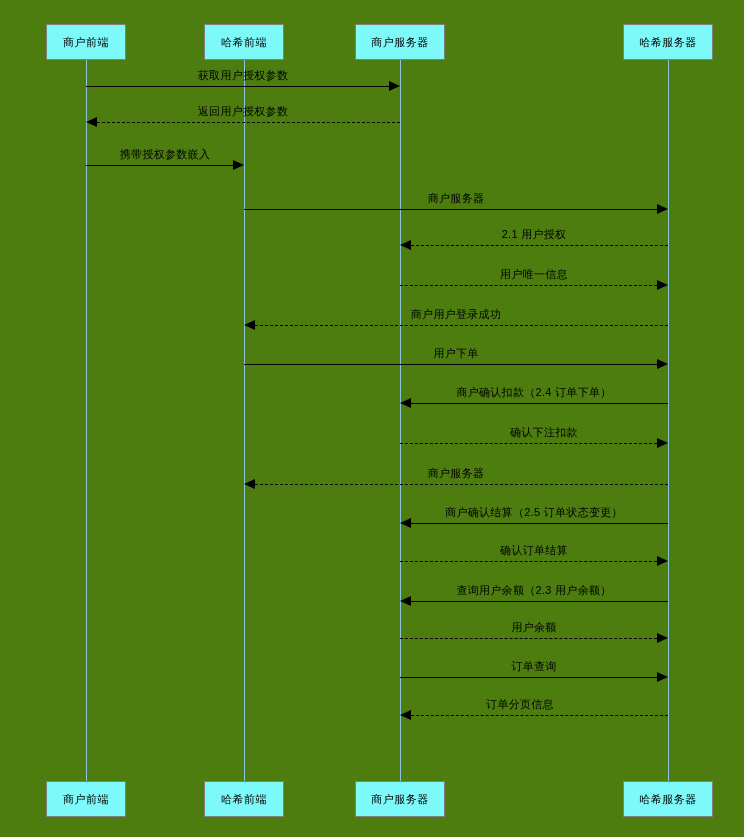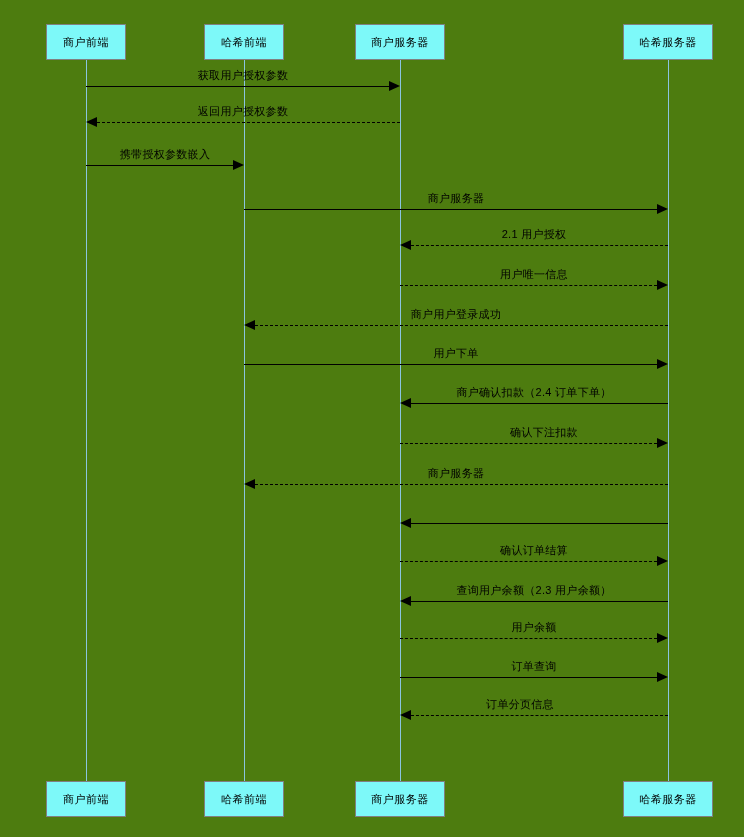--- a/index.html
+++ b/index.html
@@ -128,20 +128,21 @@
     <div class="arrow-head left" style="top: 398px; left: 400px;"></div>
     <div class="msg-label" style="left: 534px; top: 385px;">商户确认扣款（2.4 订单下单）</div>
     <div class="msg-line dashed" style="top: 443px; left: 400px; width: 257px;"></div>
     <div class="arrow-head right" style="top: 438px; left: 657px;"></div>
     <div class="msg-label" style="left: 544px; top: 425px;">确认下注扣款</div>
     <div class="msg-line dashed" style="top: 484px; left: 255px; width: 413px;"></div>
     <div class="arrow-head left" style="top: 479px; left: 244px;"></div>
     <div class="msg-label" style="left: 456px; top: 466px;">商户服务器</div>
     <div class="msg-line" style="top: 523px; left: 411px; width: 257px;"></div>
     <div class="arrow-head left" style="top: 518px; left: 400px;"></div>
+    <div class="msg-label" style="left: 534px; top: 505px;">商户确认结算（2.5 订单状态变更）</div>
     <div class="msg-line dashed" style="top: 561px; left: 400px; width: 257px;"></div>
     <div class="arrow-head right" style="top: 556px; left: 657px;"></div>
     <div class="msg-label" style="left: 534px; top: 543px; text-align: right;">确认订单结算</div>
     <div class="msg-line" style="top: 601px; left: 411px; width: 257px;"></div>
     <div class="arrow-head left" style="top: 596px; left: 400px;"></div>
     <div class="msg-label" style="left: 534px; top: 583px;">查询用户余额（2.3 用户余额）</div>
     <div class="msg-line dashed" style="top: 638px; left: 400px; width: 257px;"></div>
     <div class="arrow-head right" style="top: 633px; left: 657px;"></div>
     <div class="msg-label" style="left: 534px; top: 620px;">用户余额</div>
     <div class="msg-line" style="top: 677px; left: 400px; width: 257px;"></div>

